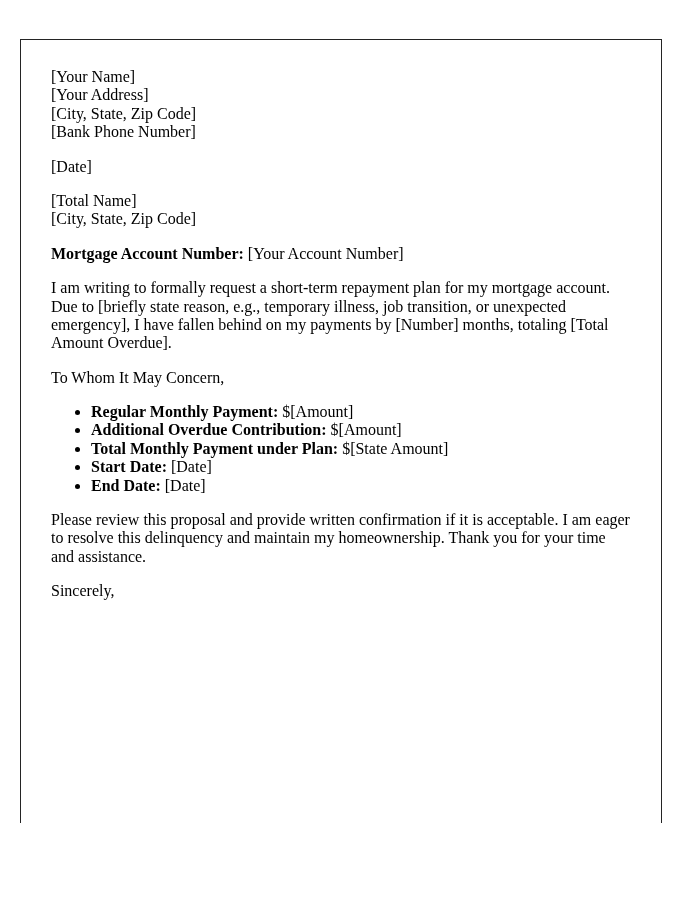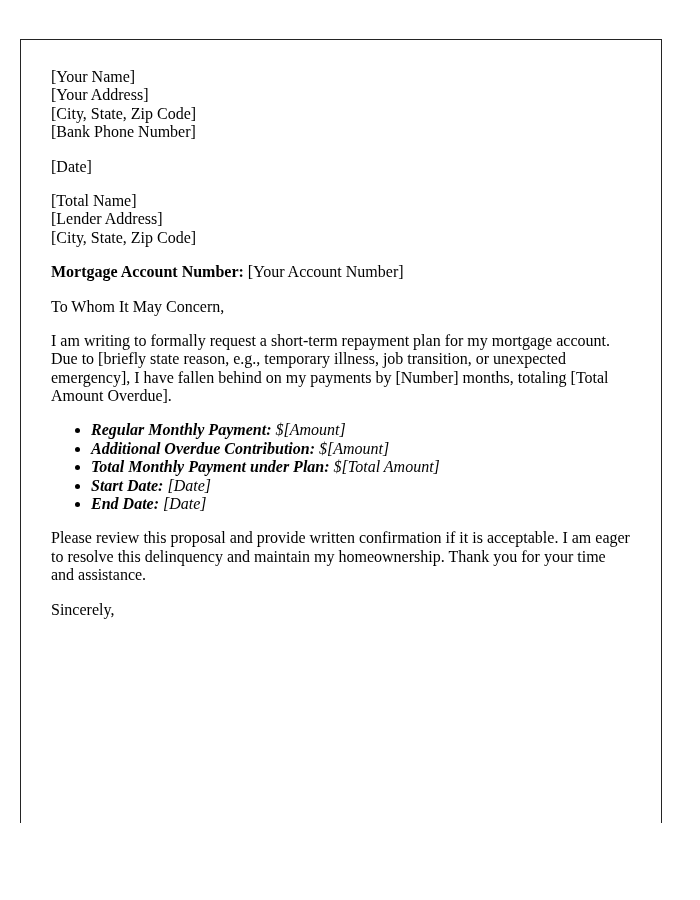--- a/index.html
+++ b/index.html
@@ -43,56 +43,54 @@
   .bold {
     font-weight: bold;
   }
   ul.terms-list {
     margin: 16px 0;
     padding-left: 40px;
     list-style-type: disc;
   }
   ul.terms-list li {
     line-height: 1.15;
-    font-style: italic;
   }
 </style>
 </head>
 <body>
 
 <div class="letter-page">
 
   <div class="block">
     <div class="line">[Your Name]</div>
     <div class="line">[Your Address]</div>
     <div class="line">[City, State, Zip Code]</div>
     <div class="line">[Bank Phone Number]</div>
   </div>
 
   <div class="block">[Date]</div>
 
   <div class="block">
     <div class="line">[Total Name]</div>
-    <div class="line">[Lender Address]</div>
     <div class="line">[City, State, Zip Code]</div>
   </div>
 
   <div class="block">
     <div class="line"><span class="bold">Mortgage Account Number:</span><span> [Your Account Number]</span></div>
   </div>
 
+  <div class="block">I am writing to formally request a short-term repayment plan for my mortgage account. Due to [briefly state reason, e.g., temporary illness, job transition, or unexpected emergency], I have fallen behind on my payments by [Number] months, totaling [Total Amount Overdue].</div>
+
   <div class="block">To Whom It May Concern,</div>
-
-  <div class="block">I am writing to formally request a short-term repayment plan for my mortgage account. Due to [briefly state reason, e.g., temporary illness, job transition, or unexpected emergency], I have fallen behind on my payments by [Number] months, totaling [Total Amount Overdue].</div>
 
 
   <ul class="terms-list">
     <li><span class="bold">Regular Monthly Payment:</span><span> $[Amount]</span></li>
     <li><span class="bold">Additional Overdue Contribution:</span><span> $[Amount]</span></li>
-    <li><span class="bold">Total Monthly Payment under Plan:</span><span> $[Total Amount]</span></li>
+    <li><span class="bold">Total Monthly Payment under Plan:</span><span> $[State Amount]</span></li>
     <li><span class="bold">Start Date:</span><span> [Date]</span></li>
     <li><span class="bold">End Date:</span><span> [Date]</span></li>
   </ul>
 
 
   <div class="block">Please review this proposal and provide written confirmation if it is acceptable. I am eager to resolve this delinquency and maintain my homeownership. Thank you for your time and assistance.</div>
 
   <div class="block">Sincerely,</div>
 
 </div>

